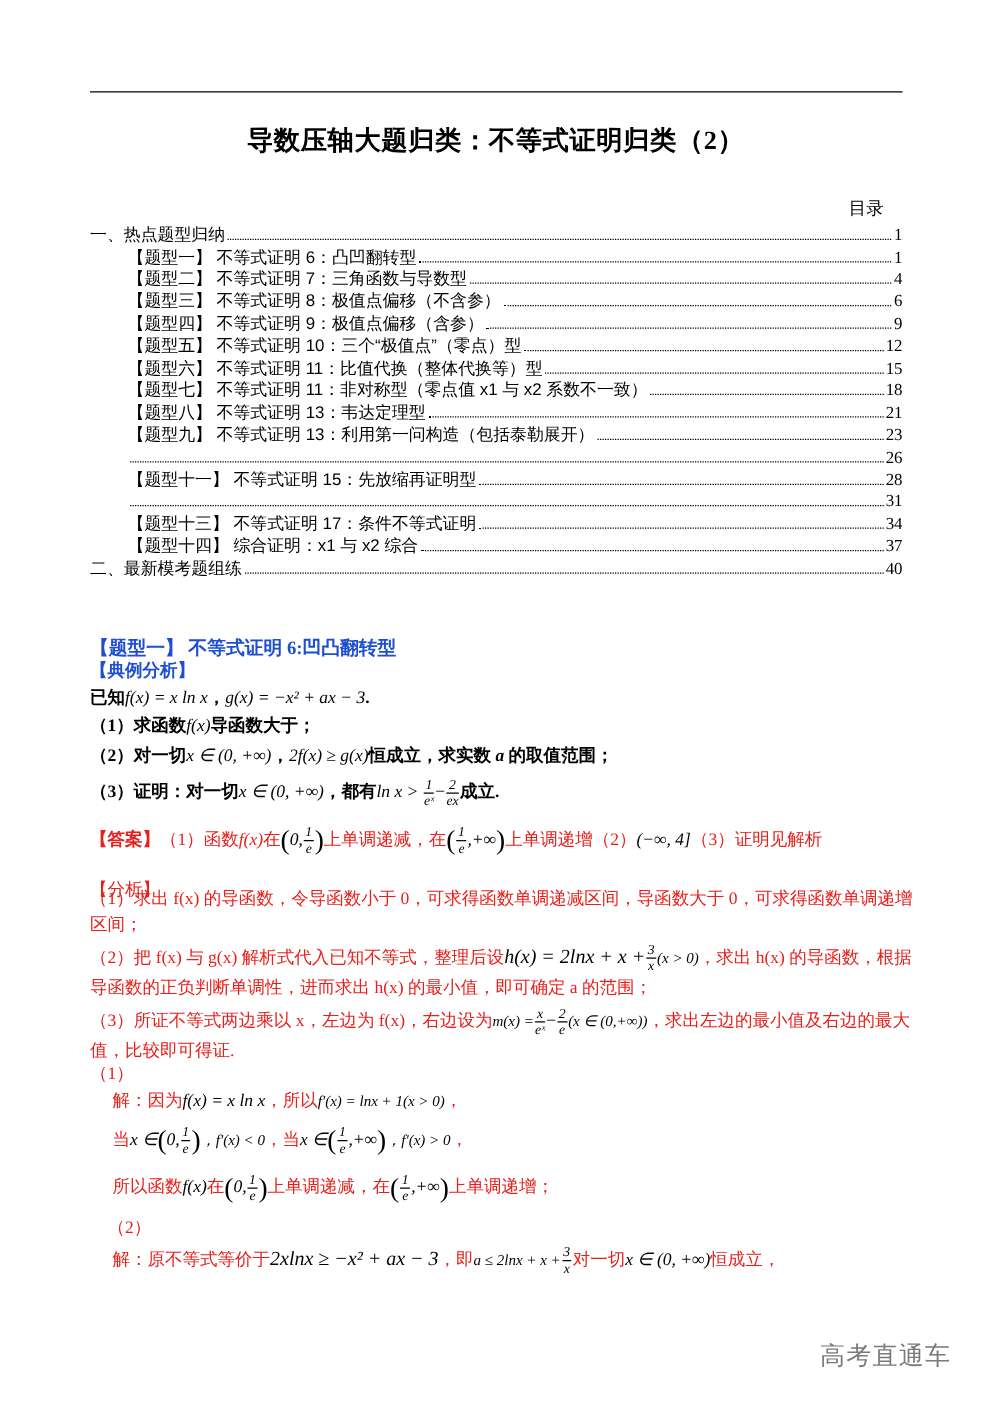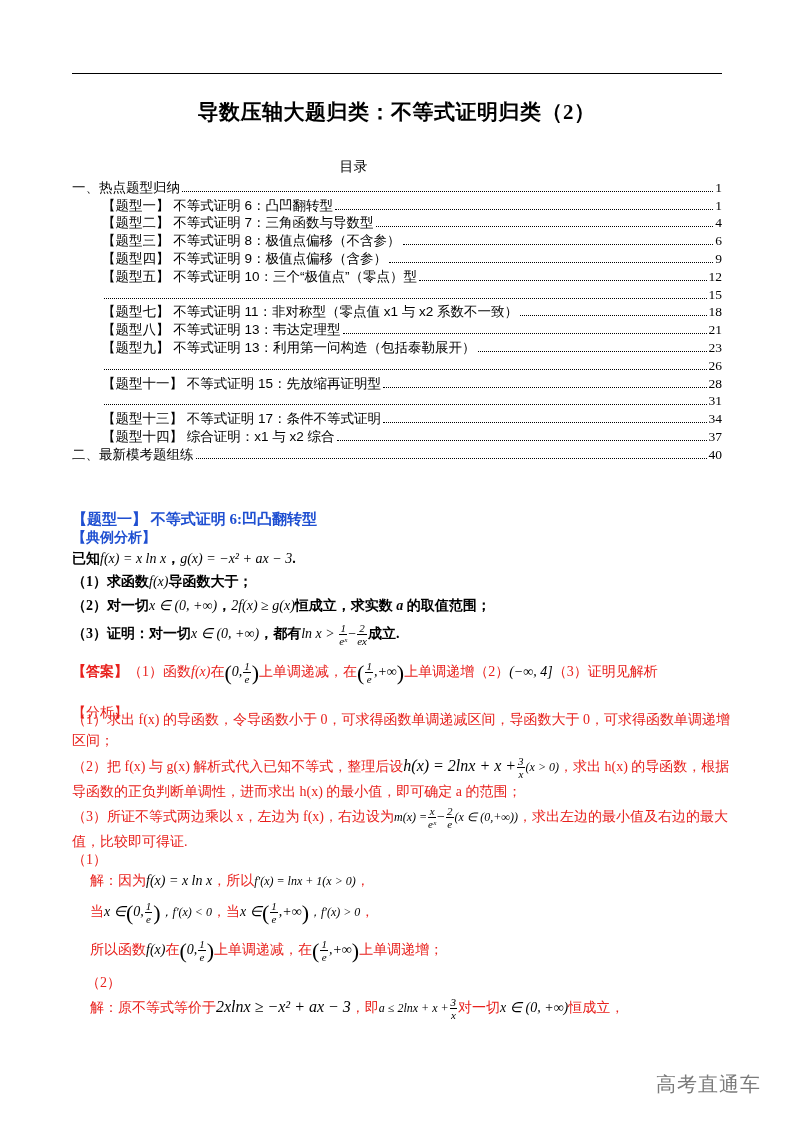--- a/index.html
+++ b/index.html
@@ -1,21 +1,21 @@
 <!DOCTYPE html>
 <html><head>
 <meta charset="utf-8">
 <style>
   html, body { margin:0; padding:0; background:#fff; }
   body { width:793px; height:1122px; position:relative; overflow:hidden;
          font-family:"Liberation Serif","DejaVu Serif",serif; color:#000; }
   .top-rule { position:absolute; left:72px; top:73px; width:650px; height:0; border-top:1px solid #000; }
   .title { position:absolute; left:0; width:793px; top:98px; text-align:center;
            font-size:21px; font-weight:bold; letter-spacing:0.5px; }
-  .toc-title { position:absolute; left:0; width:707px; top:158px; text-align:center;
+  .toc-title { position:absolute; left:0; width:707px; top:158px; text-align:right;
                font-family:"Liberation Sans","DejaVu Sans",sans-serif; font-size:14px; }
   .toc { position:absolute; left:72px; top:178px; width:650px; }
   .toc-row { display:flex; align-items:flex-end; height:17.8px; font-size:13.5px; line-height:17px;
              font-family:"Liberation Sans","DejaVu Sans",sans-serif; }
   .toc-row.sub { padding-left:30px; }
   .toc-row .t { white-space:nowrap; }
   .toc-row .dots { flex:1; border-bottom:1px dotted #000; margin:0 2px 4px 2px; }
   .toc-row .p { font-family:"Liberation Serif",serif; white-space:nowrap; }
   .sec { position:absolute; left:72px; width:660px; font-size:14px; line-height:20px; }
   .blue { color:#1f4fd1; font-weight:bold; }
@@ -61,20 +61,21 @@
       <span class="t">【题型四】 不等式证明 9：极值点偏移（含参）</span>
       <span class="dots"></span>
       <span class="p">9</span>
     </div>
     <div class="toc-row sub">
       <span class="t">【题型五】 不等式证明 10：三个“极值点”（零点）型</span>
       <span class="dots"></span>
       <span class="p">12</span>
     </div>
     <div class="toc-row sub">
+      <span class="t">【题型六】 不等式证明 11：比值代换（整体代换等）型</span>
       <span class="dots"></span>
       <span class="p">15</span>
     </div>
     <div class="toc-row sub">
       <span class="t">【题型七】 不等式证明 11：非对称型（零点值 x1 与 x2 系数不一致）</span>
       <span class="dots"></span>
       <span class="p">18</span>
     </div>
     <div class="toc-row sub">
       <span class="t">【题型八】 不等式证明 13：韦达定理型</span>

